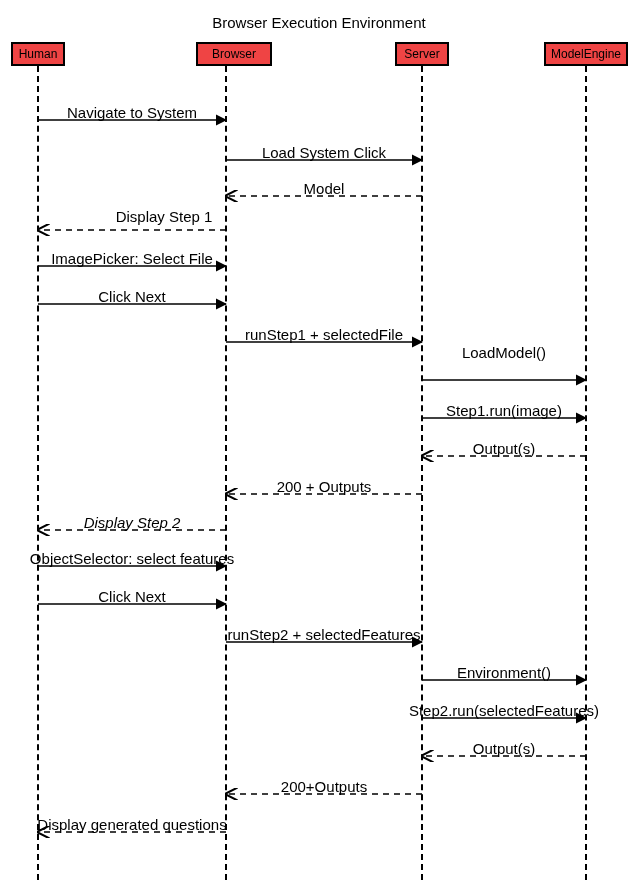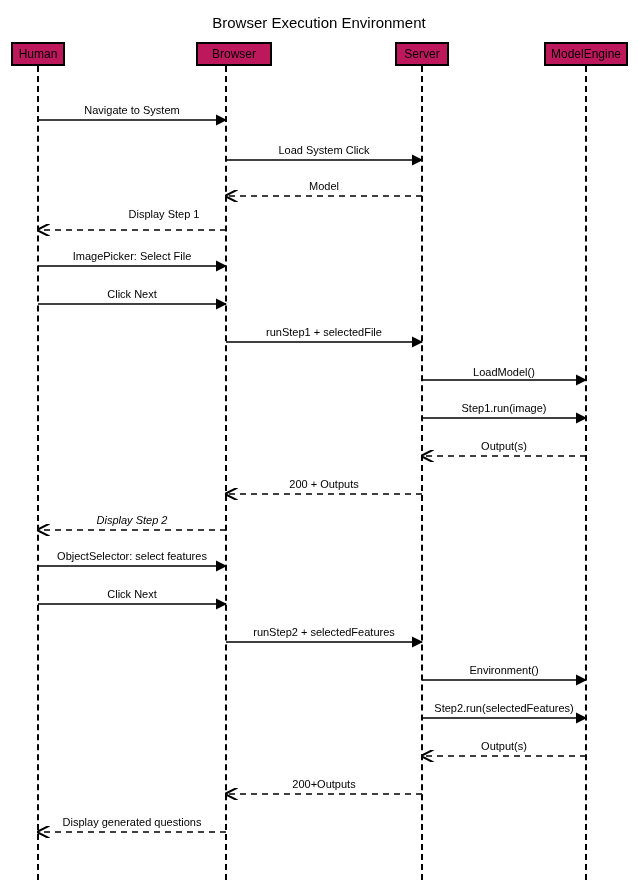--- a/index.html
+++ b/index.html
@@ -19,38 +19,38 @@
     top: 14px;
     left: 0;
     width: 100%;
     text-align: center;
     font-size: 15px;
   }
   .actor-box {
     position: absolute;
     top: 42px;
     height: 24px;
-    background: #be185d;
+    background: #ef4444;
     border: 2px solid #000;
     display: flex;
     align-items: center;
     justify-content: center;
     font-size: 12px;
     box-sizing: border-box;
     padding: 0 4px;
   }
   .lifeline {
     position: absolute;
     top: 66px;
     width: 0;
     border-left: 2px dashed #000;
   }
   .msg-label {
     position: absolute;
-    font-size: 11px;
+    font-size: 15px;
     white-space: nowrap;
   }
   svg.arrows {
     position: absolute;
     left: 0;
     top: 0;
     width: 638px;
     height: 892px;
     overflow: visible;
   }
@@ -113,21 +113,21 @@
   </svg>
 
   <div id="labels-layer">
       <div class="msg-label" style="left: 132px; top: 104px; transform: translateX(-50%);">Navigate to System</div>
       <div class="msg-label" style="left: 324px; top: 144px; transform: translateX(-50%);">Load System Click</div>
       <div class="msg-label" style="left: 324px; top: 180px; transform: translateX(-50%);">Model</div>
       <div class="msg-label" style="left: 132px; top: 208px; transform: translateX(-50%); margin-left: 32px;">Display Step 1</div>
       <div class="msg-label" style="left: 132px; top: 250px; transform: translateX(-50%);">ImagePicker: Select File</div>
       <div class="msg-label" style="left: 132px; top: 288px; transform: translateX(-50%);">Click Next</div>
       <div class="msg-label" style="left: 324px; top: 326px; transform: translateX(-50%);">runStep1 + selectedFile</div>
-      <div class="msg-label" style="left: 504px; top: 366px; transform: translateX(-50%);">LoadModel()</div>
+      <div class="msg-label" style="left: 504px; top: 344px; transform: translateX(-50%);">LoadModel()</div>
       <div class="msg-label" style="left: 504px; top: 402px; transform: translateX(-50%);">Step1.run(image)</div>
       <div class="msg-label" style="left: 504px; top: 440px; transform: translateX(-50%);">Output(s)</div>
       <div class="msg-label" style="left: 324px; top: 478px; transform: translateX(-50%);">200 + Outputs</div>
       <div class="msg-label" style="left: 132px; top: 514px; transform: translateX(-50%); font-style: italic;">Display Step 2</div>
       <div class="msg-label" style="left: 132px; top: 550px; transform: translateX(-50%);">ObjectSelector: select features</div>
       <div class="msg-label" style="left: 132px; top: 588px; transform: translateX(-50%);">Click Next</div>
       <div class="msg-label" style="left: 324px; top: 626px; transform: translateX(-50%);">runStep2 + selectedFeatures</div>
       <div class="msg-label" style="left: 504px; top: 664px; transform: translateX(-50%);">Environment()</div>
       <div class="msg-label" style="left: 504px; top: 702px; transform: translateX(-50%);">Step2.run(selectedFeatures)</div>
       <div class="msg-label" style="left: 504px; top: 740px; transform: translateX(-50%);">Output(s)</div>

